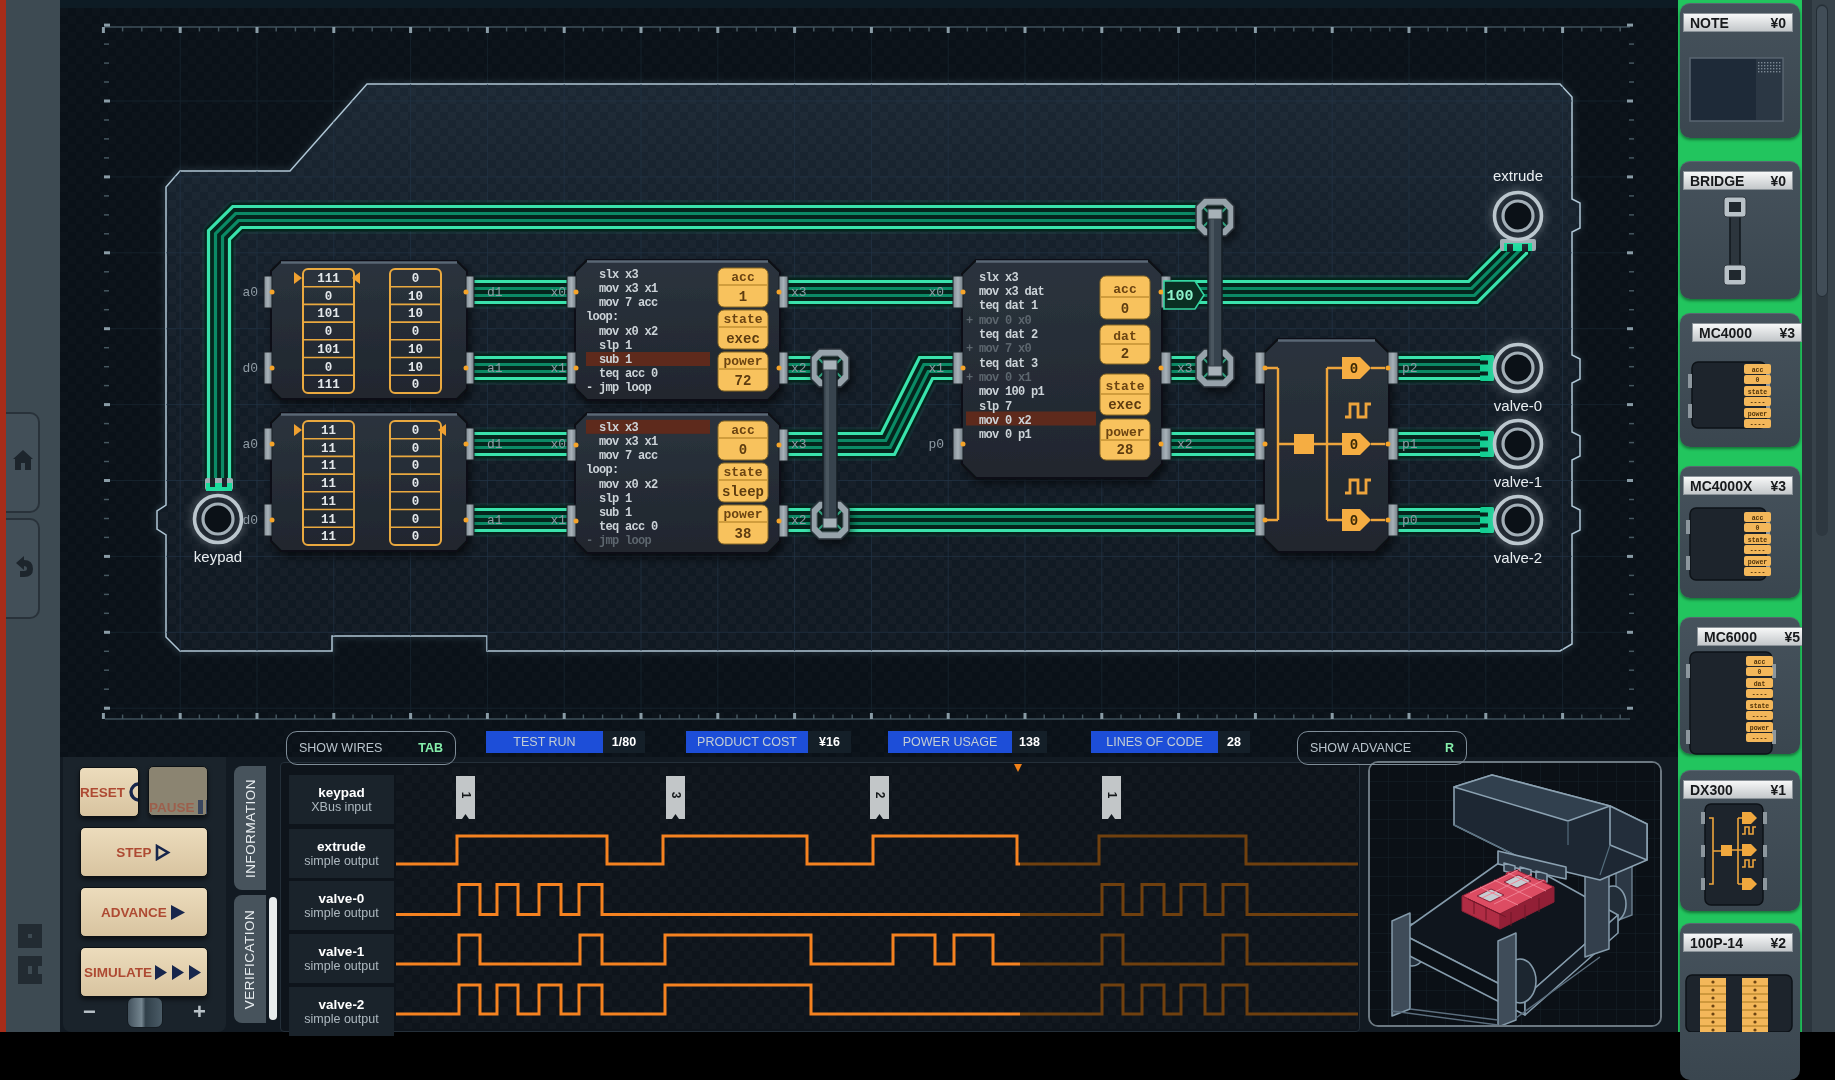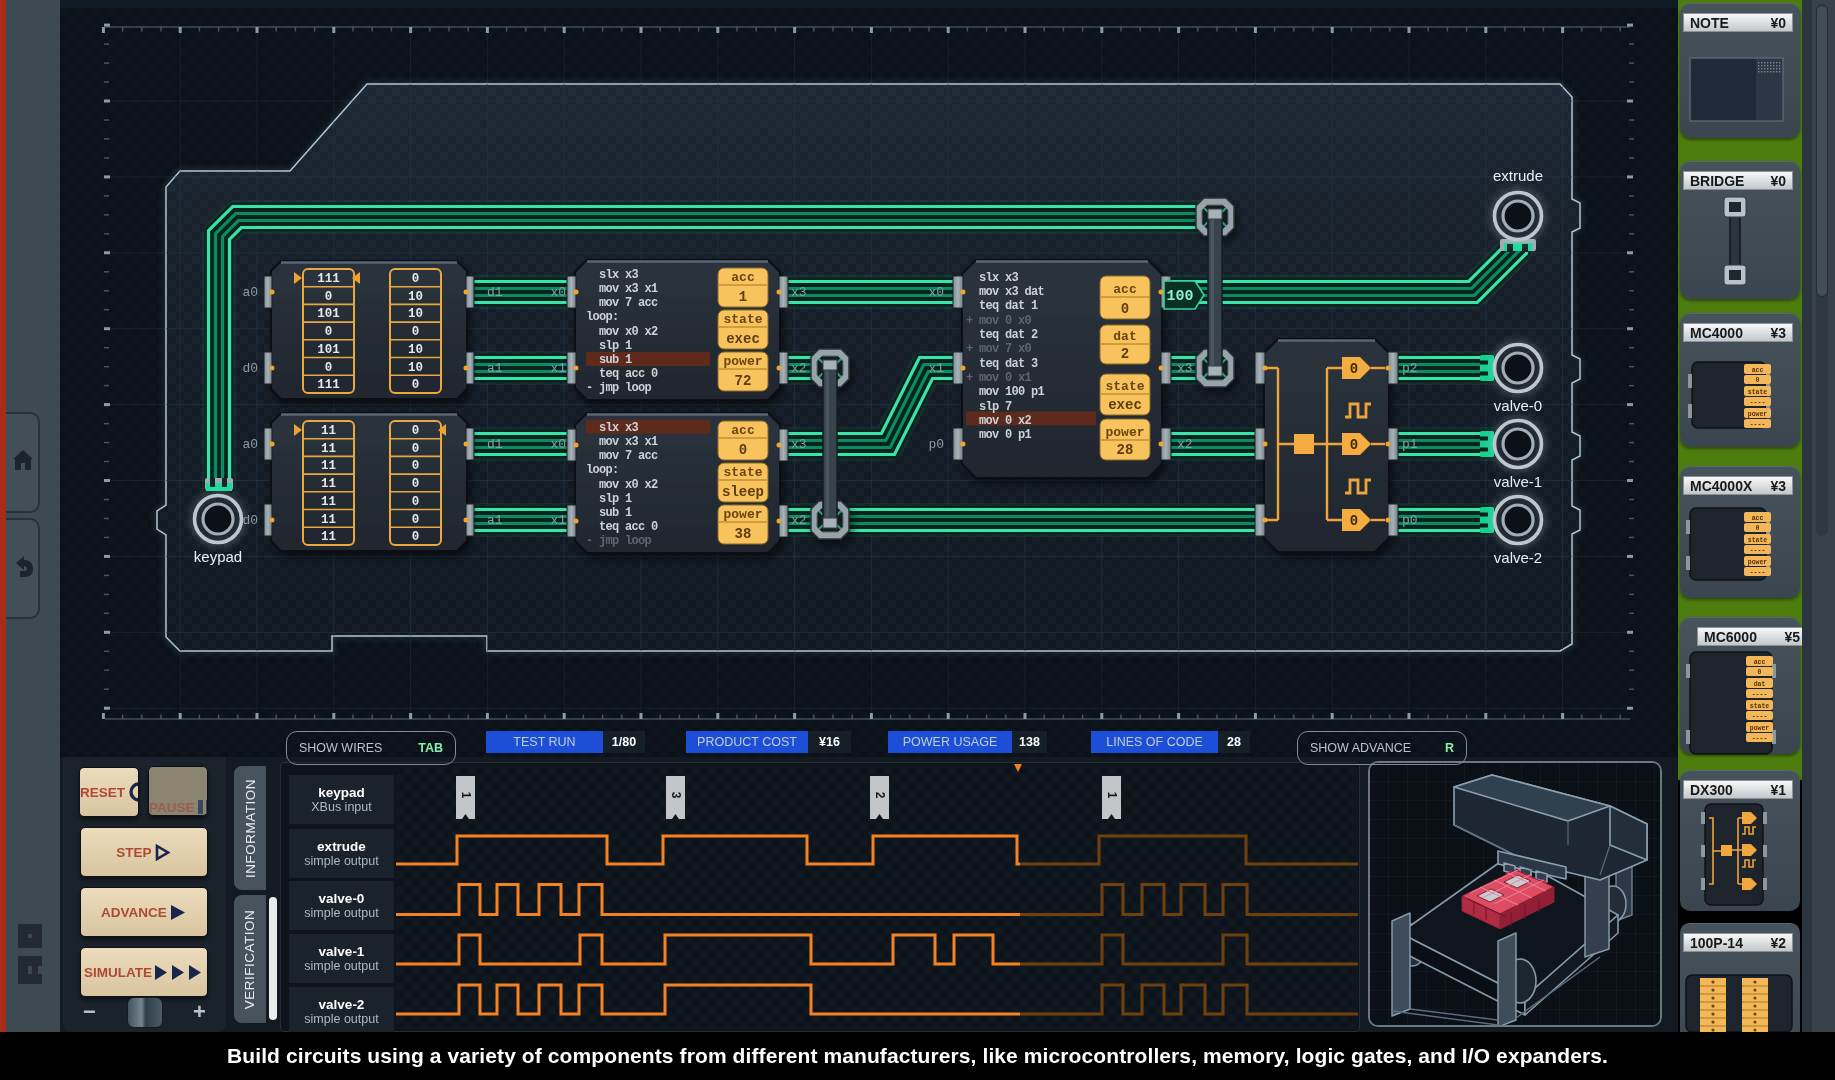--- a/index.html
+++ b/index.html
@@ -6,21 +6,21 @@
 #app { position:relative; width:1835px; height:1080px }
 #boardarea { position:absolute; left:60px; top:0; width:1618px; height:757px;
   background:
     repeating-conic-gradient(#0d141b 0% 25%, #0a1118 25% 50%) 0 0/16px 16px;
 }
 #topstrip { position:absolute; left:60px; top:0; width:1618px; height:8px; background:#0d1b24; z-index:5 }
 #bottombar { position:absolute; left:60px; top:757px; width:1618px; height:275px; background:#121a22 }
 #leftbar { position:absolute; left:0; top:0; width:60px; height:1032px; background:#3d4a52 }
 #redstripe { position:absolute; left:0; top:0; width:6px; height:1032px; background:#a62c19 }
 .navbtn { position:absolute; left:6px; width:34px; height:101px; background:#424f58; border:2px solid #29323a; border-left:none; border-radius:0 10px 10px 0; display:flex; align-items:center; justify-content:center }
-#sidebar { position:absolute; left:1678px; top:0; width:124px; height:780px; background:#4d7c0f }
+#sidebar { position:absolute; left:1678px; top:0; width:124px; height:1032px; background:#22c55e }
 .cell { position:absolute; left:2px; width:120px; background:linear-gradient(#46525c, #3a464f); border-radius:10px; border-top:1px solid #5a6771; box-shadow:0 2px 3px rgba(0,0,0,0.4) }
 .plate { position:absolute; height:19px; background:linear-gradient(#f7f8f8,#c3c7ca); border:1px solid #855; border-color:#8a9298; display:flex; justify-content:space-between; align-items:center; padding:0 6px; font-weight:bold; font-size:14px; color:#17191b }
 #sidestrip { position:absolute; left:1802px; top:0; width:33px; height:1032px; background:#37424a; border-left:10px solid #2b353d }
 #scrolltrack { position:absolute; left:4px; top:4px; width:12px; height:532px; background:#2e3840; border-radius:6px }
 #scrollhandle { position:absolute; left:4px; top:5px; width:12px; height:292px; background:#414d57; border:1px solid #232d35; border-radius:6px }
 #caption { position:absolute; left:0; top:1032px; width:1835px; height:48px; background:#000; display:flex; align-items:center; justify-content:center }
 #caption div { color:#fff; font-size:21px; font-weight:bold; letter-spacing:0.1px }
 .tbOutline { position:absolute; top:731px; height:22px; border:1.5px solid #7f8d98; border-radius:11px; display:flex; align-items:center; justify-content:space-between; padding:16px 12px; font-size:12.5px; color:#b9c4cc; z-index:6 }
 .tbOutline b { color:#86efac }
 .tbStat { position:absolute; top:731px; height:22px; display:flex; font-size:12.5px; z-index:6 }
@@ -1048,21 +1048,21 @@
       <div class="plate" style="left:5px;top:13px;width:110px">
         <span>NOTE</span>
         <span class="pr">¥0</span>
       </div>
       <div class="cell" style="top:161px;height:138px"></div>
       <div class="plate" style="left:5px;top:171px;width:110px">
         <span>BRIDGE</span>
         <span class="pr">¥0</span>
       </div>
       <div class="cell" style="top:313px;height:134px"></div>
-      <div class="plate" style="left:5px;top:323px;width:110px">
+      <div class="plate" style="left:14px;top:323px;width:110px">
         <span>MC4000</span>
         <span class="pr">¥3</span>
       </div>
       <div class="cell" style="top:466px;height:132px"></div>
       <div class="plate" style="left:5px;top:476px;width:110px">
         <span>MC4000X</span>
         <span class="pr">¥3</span>
       </div>
       <div class="cell" style="top:617px;height:137px"></div>
       <div class="plate" style="left:19px;top:627px;width:110px">
@@ -1246,15 +1246,12 @@
           <rect x="4" y="16" width="24" height="10"></rect>
       <rect x="4" y="2" width="10" height="17"></rect>
           <rect x="18" y="9" width="10" height="17"></rect>
       <rect x="4" y="34" width="24" height="10"></rect>
           <rect x="4" y="52" width="24" height="10"></rect>
       <rect x="4" y="34" width="10" height="28"></rect>
           <rect x="18" y="38" width="6" height="20"></rect>
     </g>
   </svg>
 </div>
-  <div id="caption">
-      <div>Build circuits using a variety of components from different manufacturers, like microcontrollers, memory, logic gates, and I/O expanders.</div>
-    </div>
 </div>
 </body></html>

